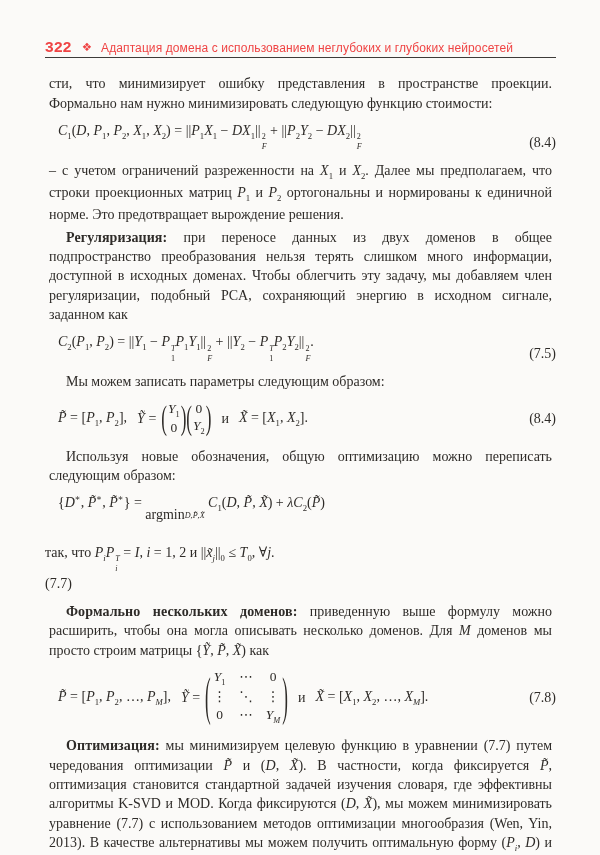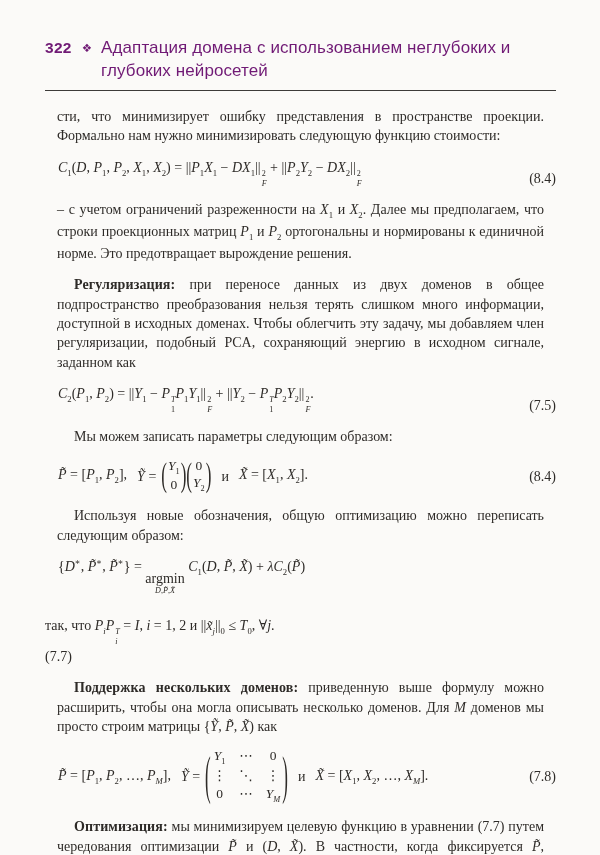--- a/index.html
+++ b/index.html
@@ -8,27 +8,27 @@
     margin:0 auto;background:#fbfaf8;color:#2e2b28;
     padding:36px 44px 0 45px;
     font-family:"Liberation Serif","DejaVu Serif",serif;
     font-size:14px;line-height:1.38;
   }
   
   .rhead{
     display:flex;align-items:baseline;
     font-family:"Liberation Sans","DejaVu Sans",sans-serif;
     border-bottom:1.4px solid #3d3b39;
-    padding-bottom:7px;margin-bottom:16px;color:#701a75;
+    padding-bottom:0;margin-bottom:16px;color:#ef4444;
   }
   .rhead .pgnum{font-weight:bold;font-size:15.5px;letter-spacing:.3px;}
   .rhead .orn{font-size:11.5px;margin:0 9px 0 10px;position:relative;top:-1px;}
-  .rhead .rtitle{font-size:17px;letter-spacing:.1px;}
+  .rhead .rtitle{font-size:12px;letter-spacing:.1px;}
   
-  p{margin:12px;text-align:justify;}
+  p{margin:4px;text-align:justify;}
   .ind{text-indent:17px;}
   b.lead{letter-spacing:.1px;}
   
   .eq{display:flex;align-items:flex-end;margin:8px 0 9px;}
   .eq .f{flex:1;padding-left:13px;}
   .eq .num{white-space:nowrap;}
   .eqstack{margin:8px 0 9px;}
   .eqstack .l1{padding-left:13px;margin-bottom:20px;}
   .eqstack .l2row{display:flex;align-items:baseline;flex-direction:column;}
   .eqstack .l2row .f{flex:1;}
@@ -45,21 +45,21 @@
          column-gap:13px;row-gap:1px;justify-items:center;
          font-size:13.5px;line-height:1.25;padding:0 2px;}
   .bp{display:inline-block;font-size:17px;font-weight:400;color:#2e2b28;
       transform-origin:50% 50%;}
   .bp.s2{transform:scaleY(2.0);}
   .bp.s3{transform:scaleY(3.1);}
   
   sub,sup{font-size:.62em;}
   .ss{display:inline-flex;flex-direction:column;align-items:flex-start;
       font-size:.58em;line-height:1.2;vertical-align:-.55em;margin-left:1px;}
-  .argmin{display:inline-flex;flex-direction:column;align-items:center;
+  .argmin{display:inline-flex;flex-direction:row;align-items:center;
           vertical-align:-.85em;line-height:1.05;text-align:center;}
   .argmin .amsub{font-size:.58em;margin-top:1px;}
 </style>
 </head>
 <body>
 
 <div class="page">
 
   <div class="rhead">
     <span class="pgnum">322</span>
@@ -142,21 +142,21 @@
           </span>&nbsp;<i>C</i><sub>1</sub>(<i>D</i>, <i>P̃</i>, <i>X̃</i>) + <i>λC</i><sub>2</sub>(<i>P̃</i>)</div>
       <div class="l2row">
         <span class="f">так, что <i>P<sub>i</sub>P</i><span class="ss">
               <span><i>T</i></span>
               <span><i>i</i></span>
             </span> = <i>I</i>, <i>i</i> = 1, 2 и ||<i>x̃<sub>j</sub></i>||<sub>0</sub> ≤ <i>T</i><sub>0</sub>, ∀<i>j</i>.</span>
         <span class="num">(7.7)</span>
       </div>
     </div>
 
-    <p class="ind"><b class="lead">Поддержка нескольких доменов:</b><span> приведенную выше формулу можно расширить, чтобы она могла описывать несколько доменов. Для <i>M</i> доменов мы просто строим матрицы {<i>Ỹ</i>, <i>P̃</i>, <i>X̃</i>) как</span></p>
+    <p class="ind"><b class="lead">Формально нескольких доменов:</b><span> приведенную выше формулу можно расширить, чтобы она могла описывать несколько доменов. Для <i>M</i> доменов мы просто строим матрицы {<i>Ỹ</i>, <i>P̃</i>, <i>X̃</i>) как</span></p>
 
     <div class="eqmats">
       <span class="gapL"></span>
       <span class="seg"><i>P̃</i> = [<i>P</i><sub>1</sub>, <i>P</i><sub>2</sub>, …, <i>P<sub>M</sub></i>],</span>
       <span class="gap"></span>
       <span class="seg"><i>Ỹ</i> =</span>
       <span class="gap" style="width:5px"></span>
       <span class="mat">
         <span class="bp s3">(</span>
         <span class="mgrid">

